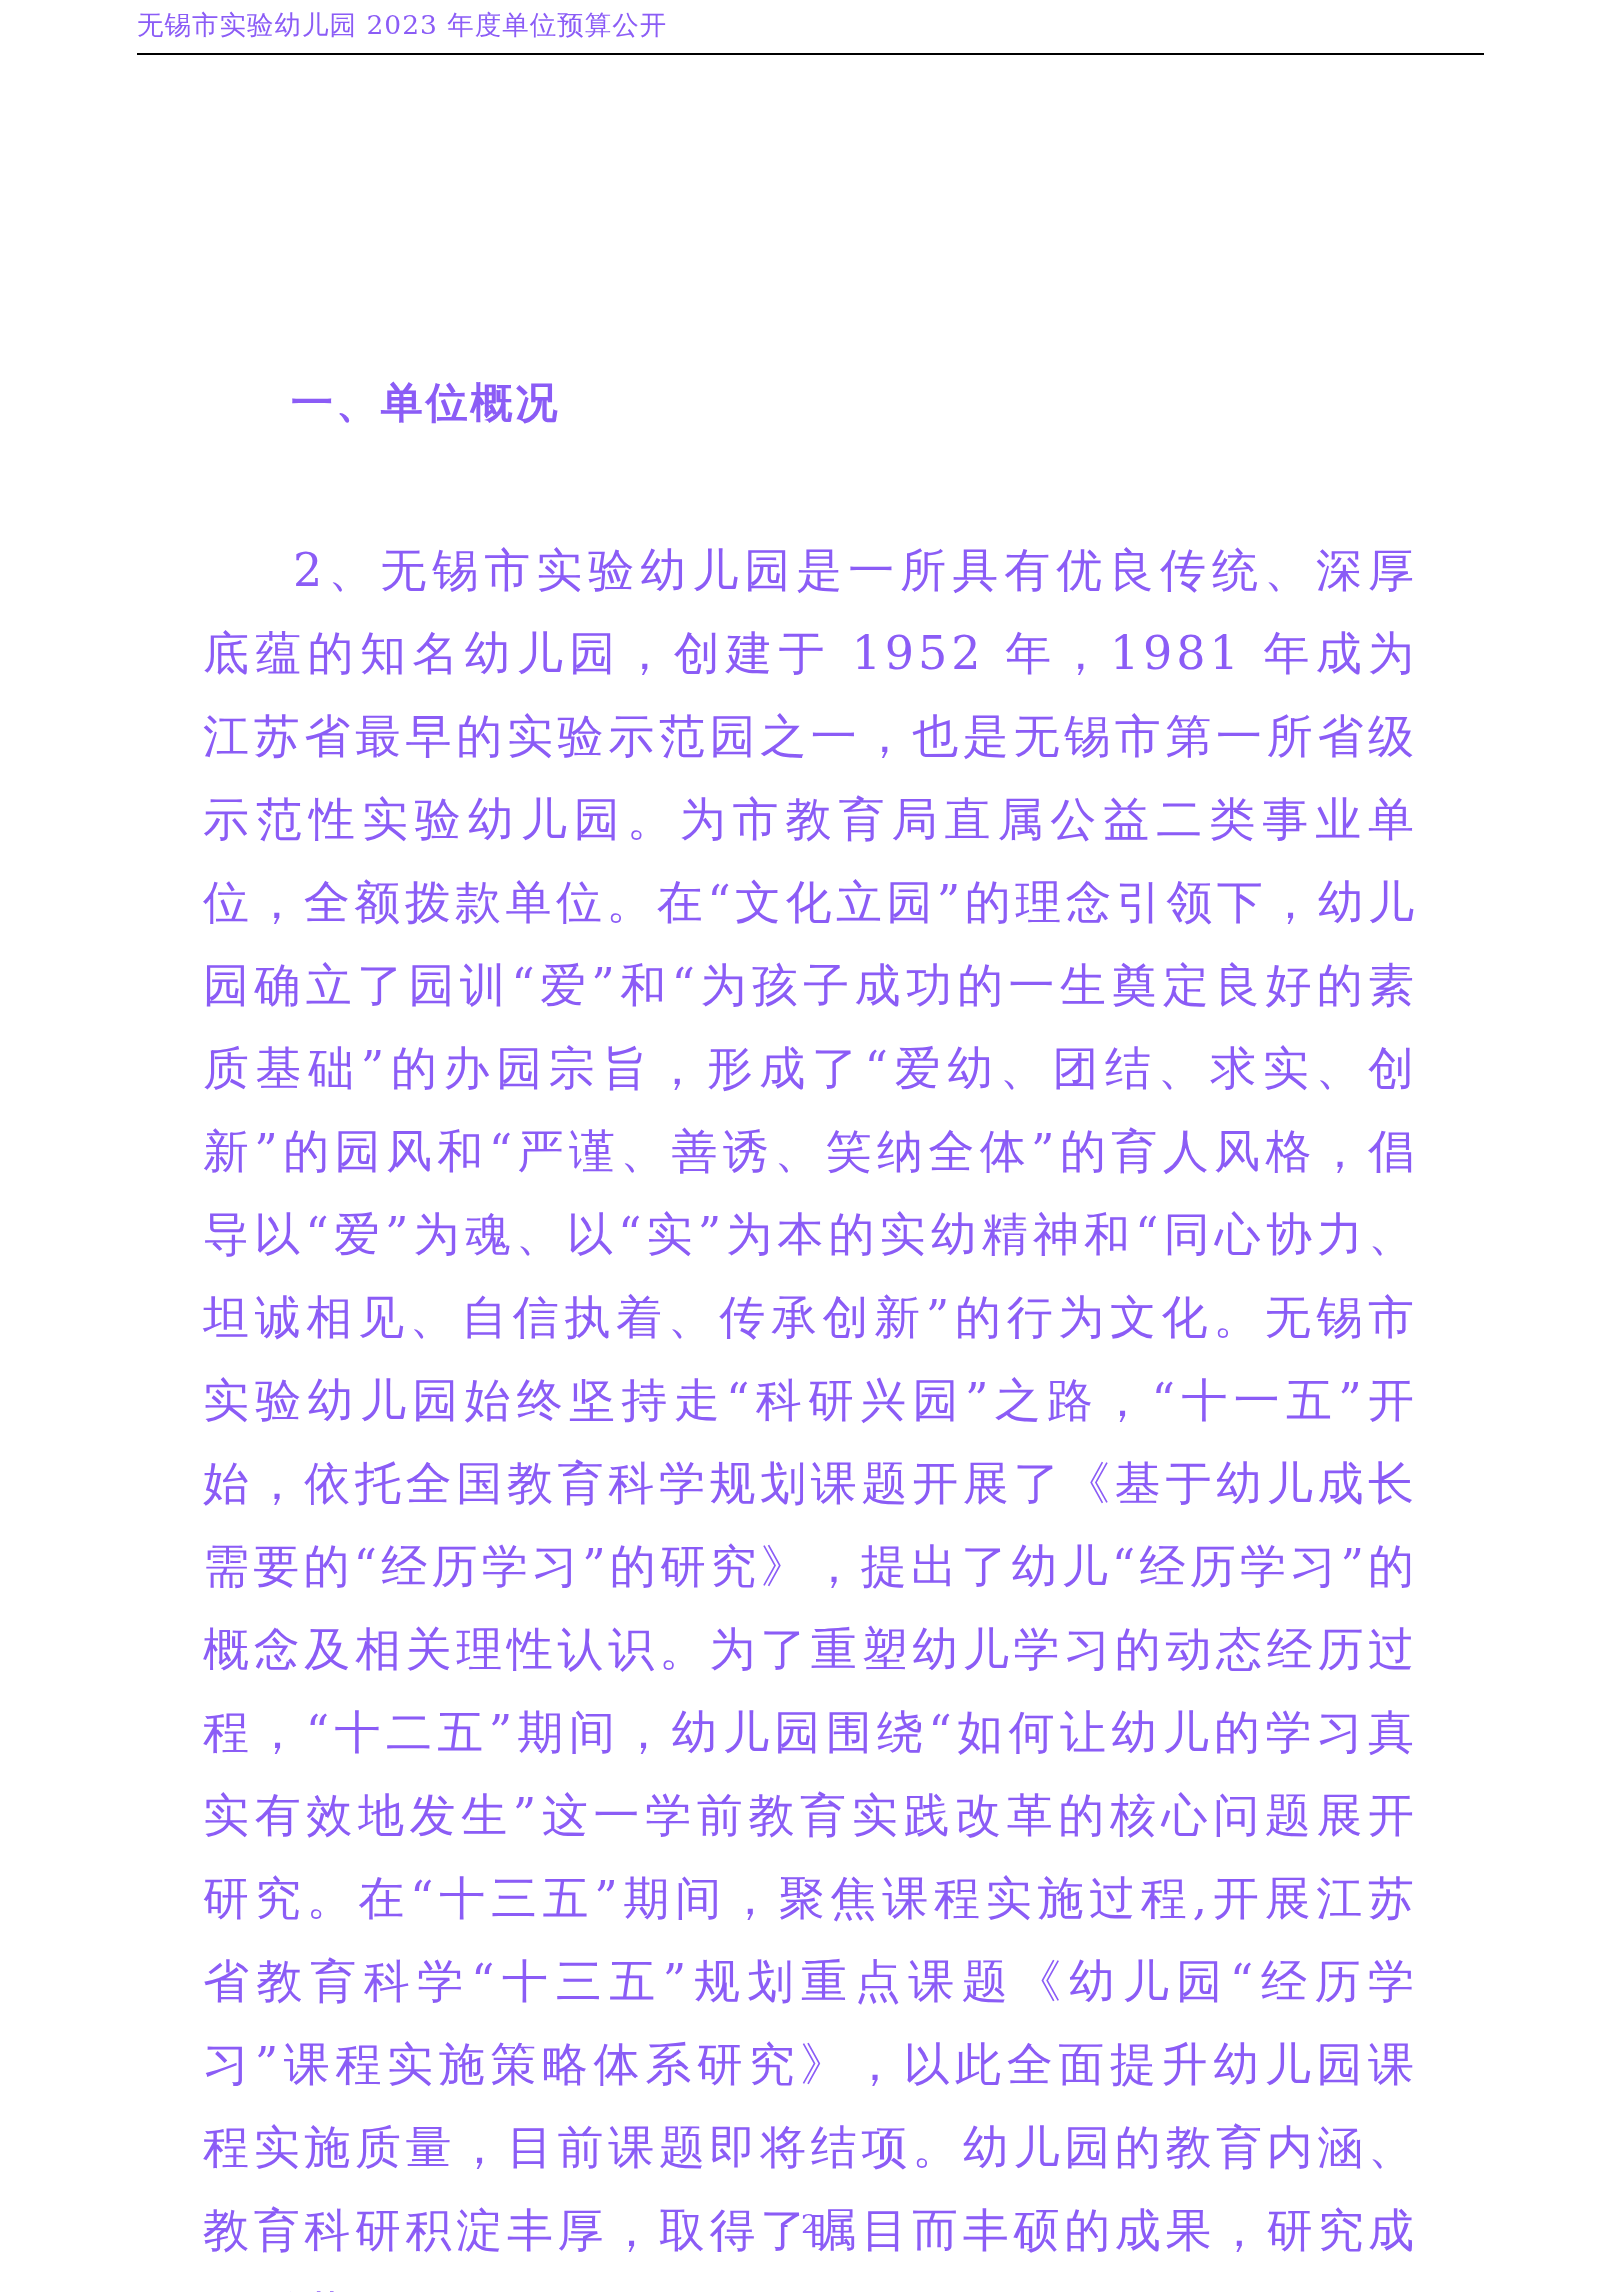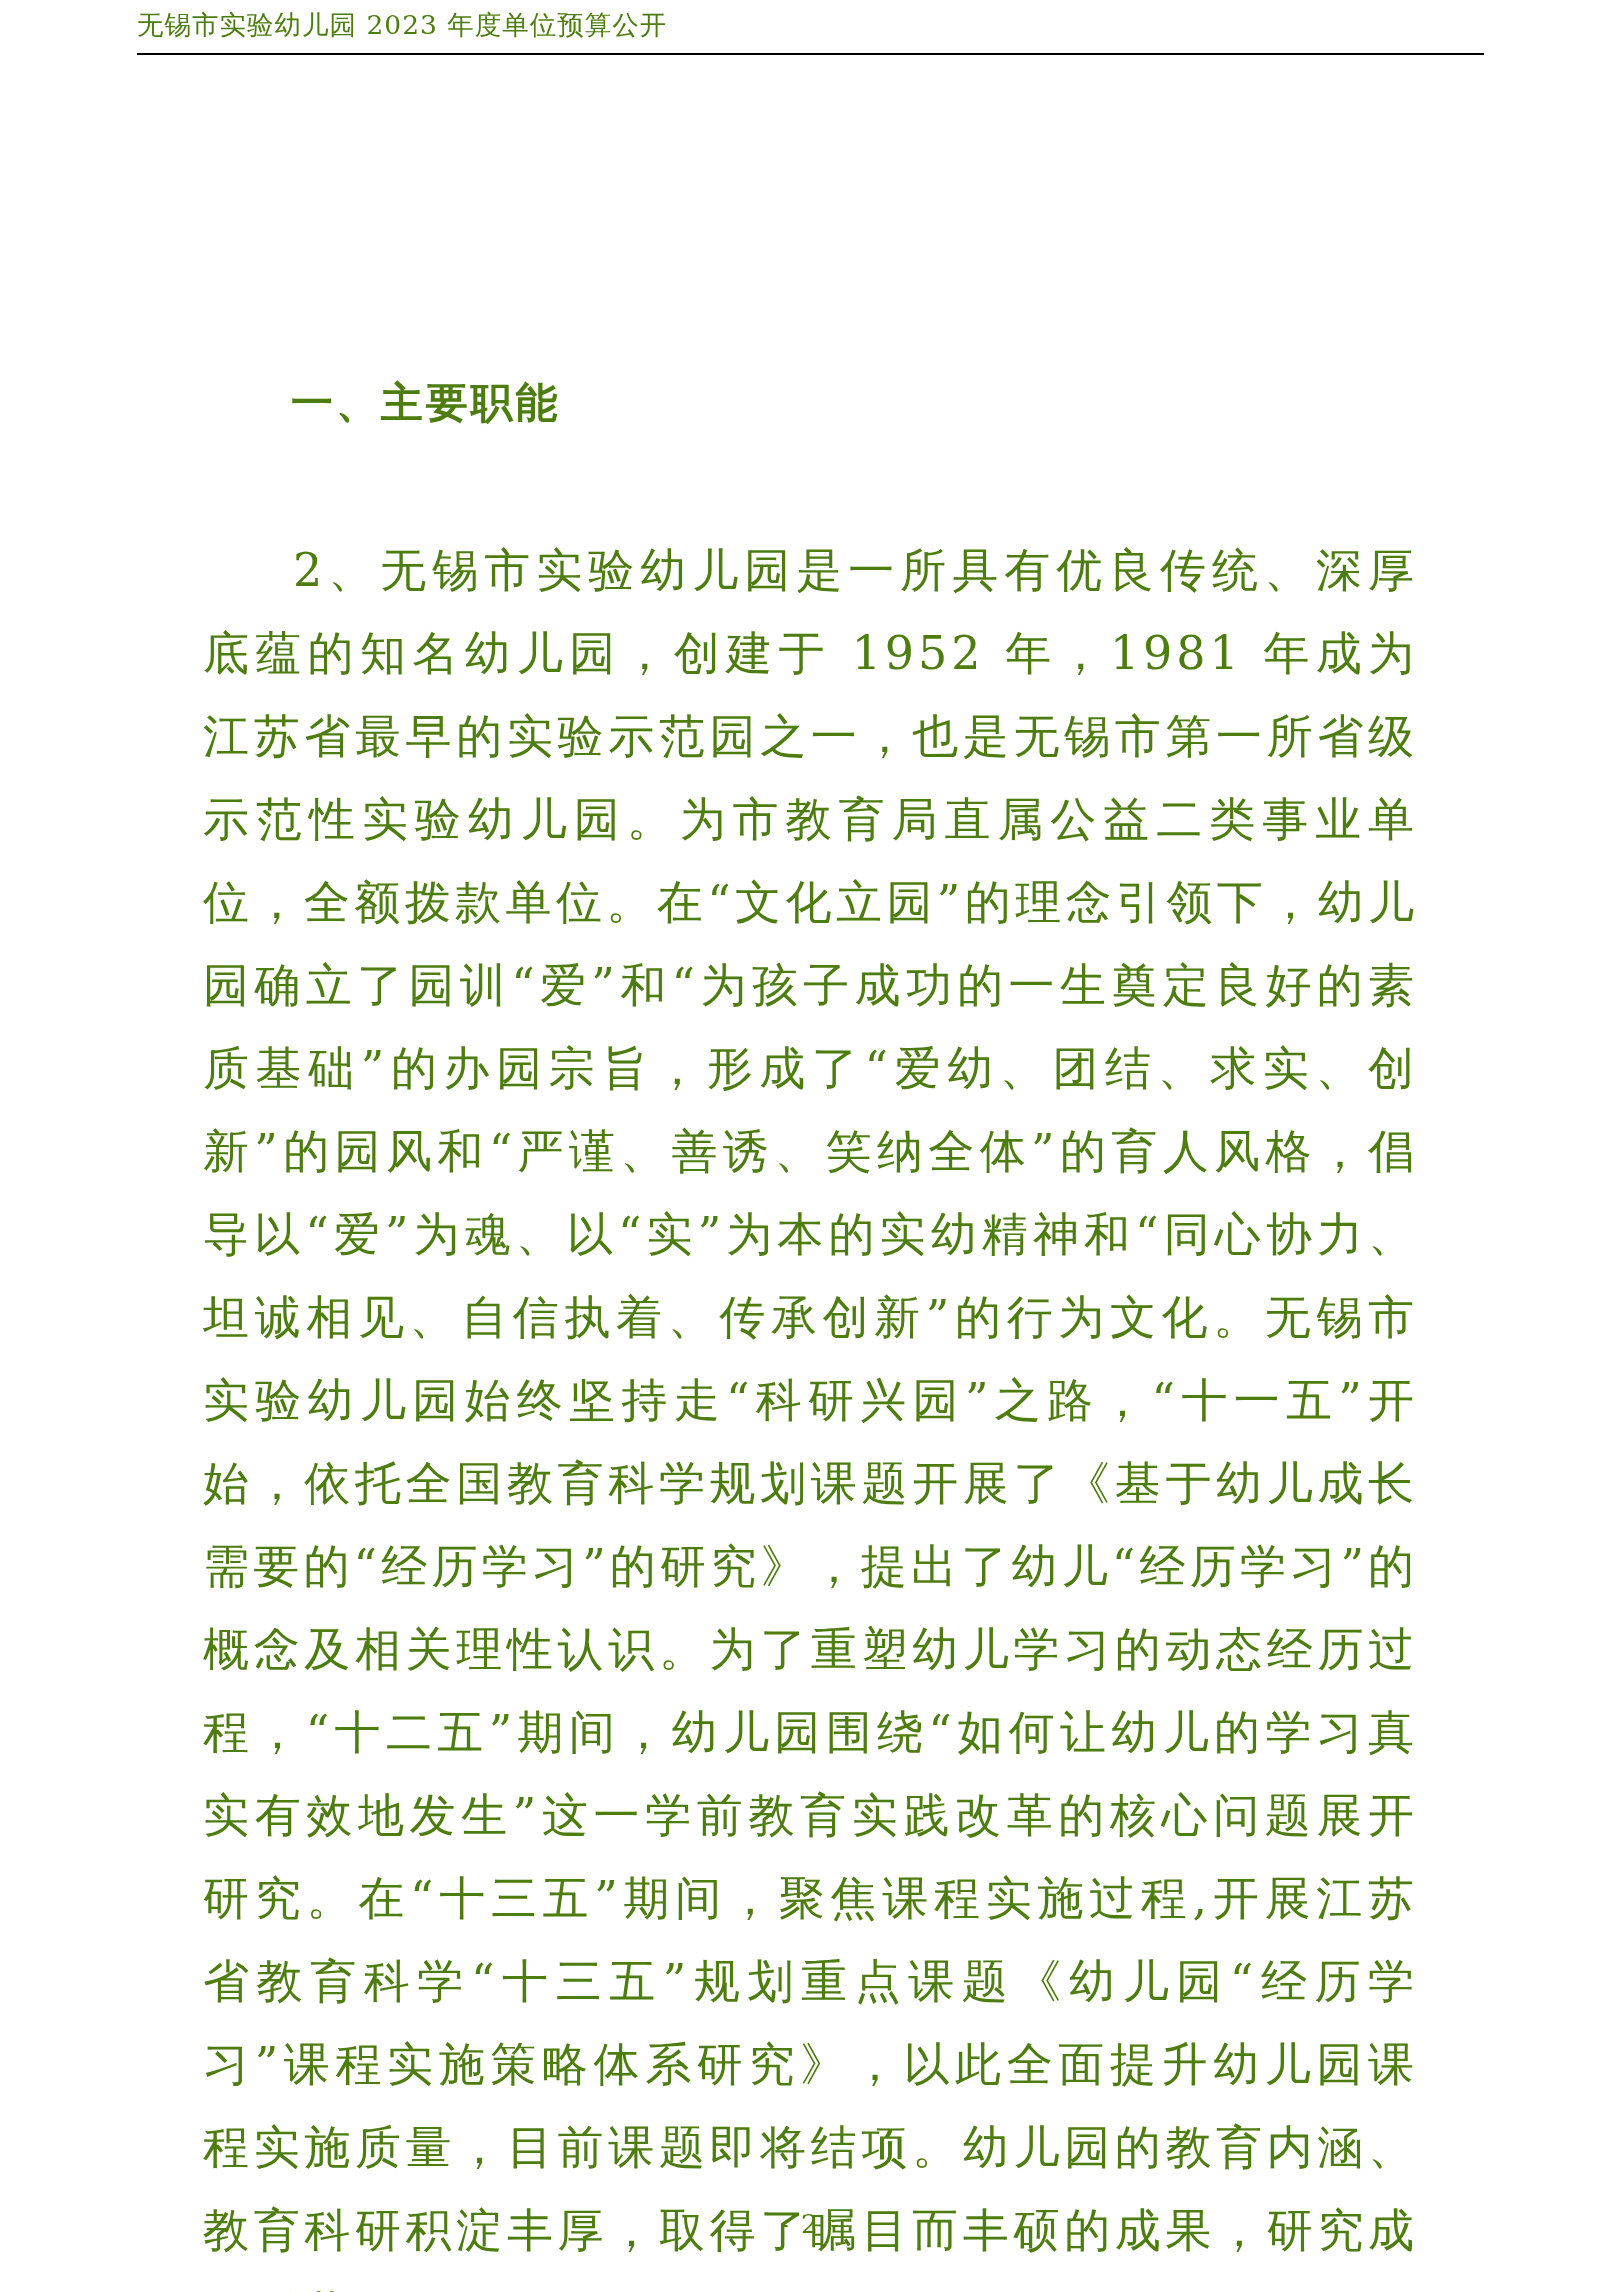--- a/index.html
+++ b/index.html
@@ -6,21 +6,21 @@
     margin: 0;
     padding: 0;
     background: #e8e8e8;
   }
   .page {
     position: relative;
     width: 1621px;
     height: 2293px;
     margin: 0 auto;
     background: #ffffff;
-    color: #4d7c0f;
+    color: #8b5cf6;
     font-family: "DejaVu Serif", "Liberation Serif", serif;
     overflow: hidden;
   }
   .doc-header-text {
     position: absolute;
     left: 137px;
     top: 7.8px;
     width: 1347px;
     font-size: 26.5px;
     line-height: 33px;
@@ -95,21 +95,21 @@
 </head>
 <body>
 
 <div class="page">
 
   <div class="doc-header-text">无锡市实验幼儿园 2023 年度单位预算公开</div>
 
   <div class="doc-header-rule"></div>
 
 
-  <div class="section-heading">一、主要职能</div>
+  <div class="section-heading">一、单位概况</div>
 
 
   <div class="body-paragraph">2、无锡市实验幼儿园是一所具有优良传统、深厚底蕴的知名幼儿园，创建于 1952 年，1981 年成为江苏省最早的实验示范园之一，也是无锡市第一所省级示范性实验幼儿园。为市教育局直属公益二类事业单位，全额拨款单位。在“文化立园”的理念引领下，幼儿园确立了园训“爱”和“为孩子成功的一生奠定良好的素质基础”的办园宗旨，形成了“爱幼、团结、求实、创新”的园风和“严谨、善诱、笑纳全体”的育人风格，倡导以“爱”为魂、以“实”为本的实幼精神和“同心协力、坦诚相见、自信执着、传承创新”的行为文化。无锡市实验幼儿园始终坚持走“科研兴园”之路，“十一五”开始，依托全国教育科学规划课题开展了《基于幼儿成长需要的“经历学习”的研究》，提出了幼儿“经历学习”的概念及相关理性认识。为了重塑幼儿学习的动态经历过程，“十二五”期间，幼儿园围绕“如何让幼儿的学习真实有效地发生”这一学前教育实践改革的核心问题展开研究。在“十三五”期间，聚焦课程实施过程,开展江苏省教育科学“十三五”规划重点课题《幼儿园“经历学习”课程实施策略体系研究》，以此全面提升幼儿园课程实施质量，目前课题即将结项。幼儿园的教育内涵、教育科研积淀丰厚，取得了瞩目而丰硕的成果，研究成果《共绘</div>
 
   <div class="doc-footer">
     <span>- 2 -</span>
   </div>
 
 </div>
 

